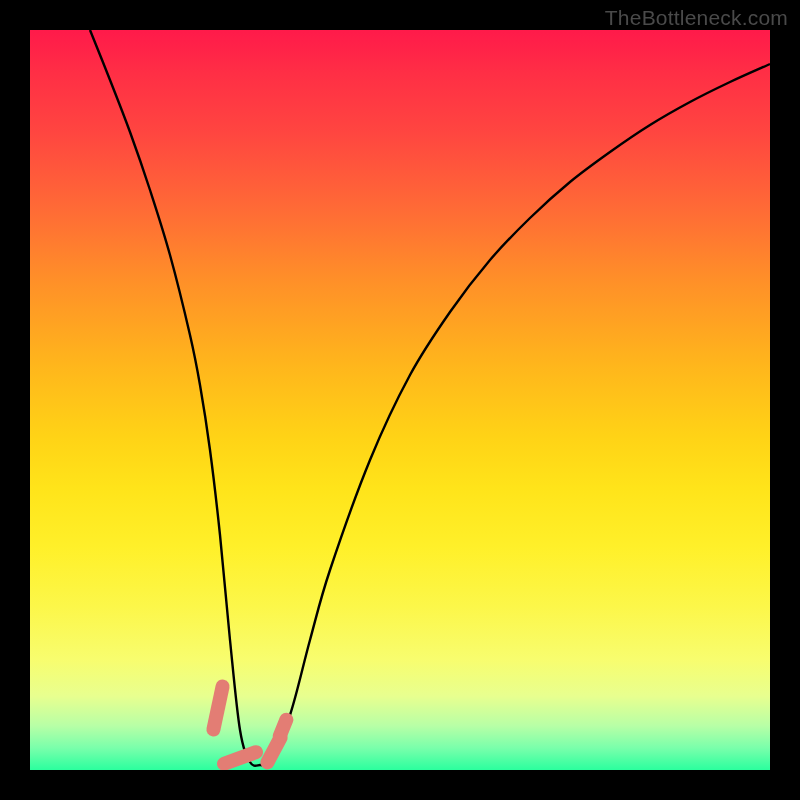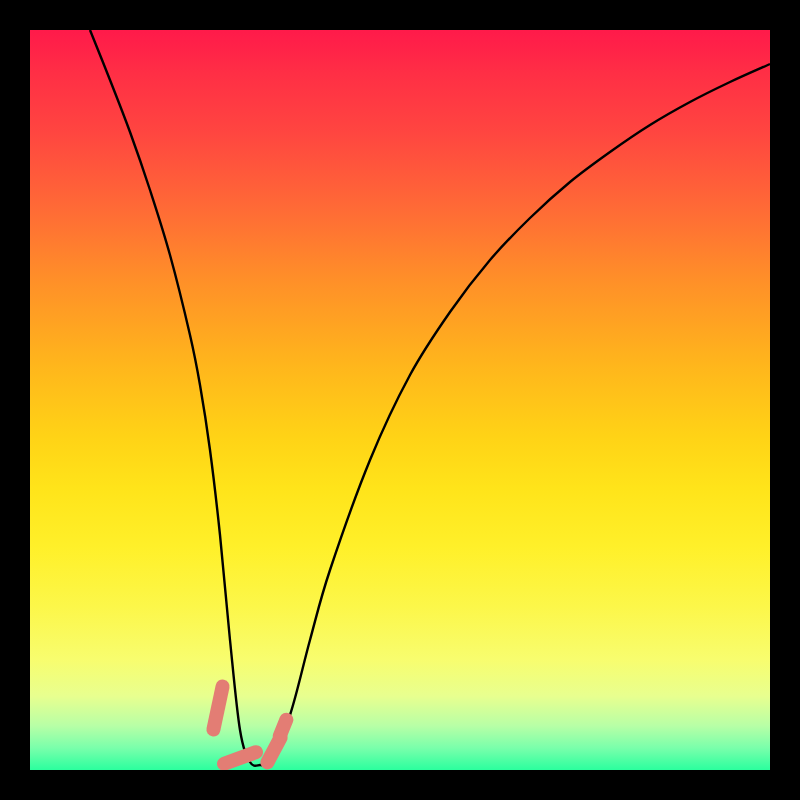--- a/index.html
+++ b/index.html
@@ -62,20 +62,21 @@
     position: absolute;
     inset: 0;
     width: 740px;
     height: 740px;
   }
 </style>
 </head>
 <body>
 
 <div class="frame">
+  <div class="watermark">TheBottleneck.com</div>
 
   <div class="plot">
     <div class="bg-gradient"></div>
     <svg class="curve" viewBox="0 0 740 740" preserveAspectRatio="none">
       <path id="curve-path" fill="none" stroke="#000000" stroke-width="2.4" d="M 60 0 C 63.333333333333336 8.333333333333334, 73.33333333333333 33, 80 50 C 86.66666666666667 67, 93.33333333333333 83.66666666666667, 100 102 C 106.66666666666667 120.33333333333333, 113.33333333333333 139.5, 120 160 C 126.66666666666667 180.5, 133.33333333333334 200.83333333333334, 140 225 C 146.66666666666666 249.16666666666666, 155 283.3333333333333, 160 305 C 165 326.6666666666667, 166.66666666666666 335.8333333333333, 170 355 C 173.33333333333334 374.1666666666667, 176.66666666666666 395, 180 420 C 183.33333333333334 445, 186.66666666666666 473.3333333333333, 190 505 C 193.33333333333334 536.6666666666666, 196.66666666666666 577.5, 200 610 C 203.33333333333334 642.5, 206.66666666666666 679.6666666666666, 210 700 C 213.33333333333334 720.3333333333334, 216.66666666666666 726.1666666666666, 220 732 C 223.33333333333334 737.8333333333334, 226.66666666666666 735.3333333333334, 230 735 C 233.33333333333334 734.6666666666666, 235 738.3333333333334, 240 730 C 245 721.6666666666666, 253.33333333333334 705, 260 685 C 266.6666666666667 665, 273.3333333333333 634.1666666666666, 280 610 C 286.6666666666667 585.8333333333334, 290 570, 300 540 C 310 510, 326.6666666666667 462.5, 340 430 C 353.3333333333333 397.5, 366.6666666666667 369.6666666666667, 380 345 C 393.3333333333333 320.3333333333333, 406.6666666666667 301.1666666666667, 420 282 C 433.3333333333333 262.8333333333333, 446.6666666666667 245.66666666666666, 460 230 C 473.3333333333333 214.33333333333334, 486.6666666666667 201, 500 188 C 513.3333333333334 175, 526.6666666666666 163, 540 152 C 553.3333333333334 141, 566.6666666666666 131.5, 580 122 C 593.3333333333334 112.5, 606.6666666666666 103.33333333333333, 620 95 C 633.3333333333334 86.66666666666667, 646.6666666666666 79.16666666666667, 660 72 C 673.3333333333334 64.83333333333333, 686.6666666666666 58.333333333333336, 700 52 C 713.3333333333334 45.666666666666664, 733.3333333333334 37, 740 34"></path>
       <g id="markers">
           <line x1="-22" y1="0" x2="22" y2="0" stroke="#e37d74" stroke-width="14" stroke-linecap="round" transform="translate(188 678) rotate(-78)"></line>
           <line x1="-17" y1="0" x2="17" y2="0" stroke="#e37d74" stroke-width="14" stroke-linecap="round" transform="translate(210 728) rotate(-20)"></line>
           <line x1="-14" y1="0" x2="14" y2="0" stroke="#e37d74" stroke-width="14" stroke-linecap="round" transform="translate(244 720) rotate(-62)"></line>
           <line x1="-9" y1="0" x2="9" y2="0" stroke="#e37d74" stroke-width="14" stroke-linecap="round" transform="translate(253 698) rotate(-68)"></line>

